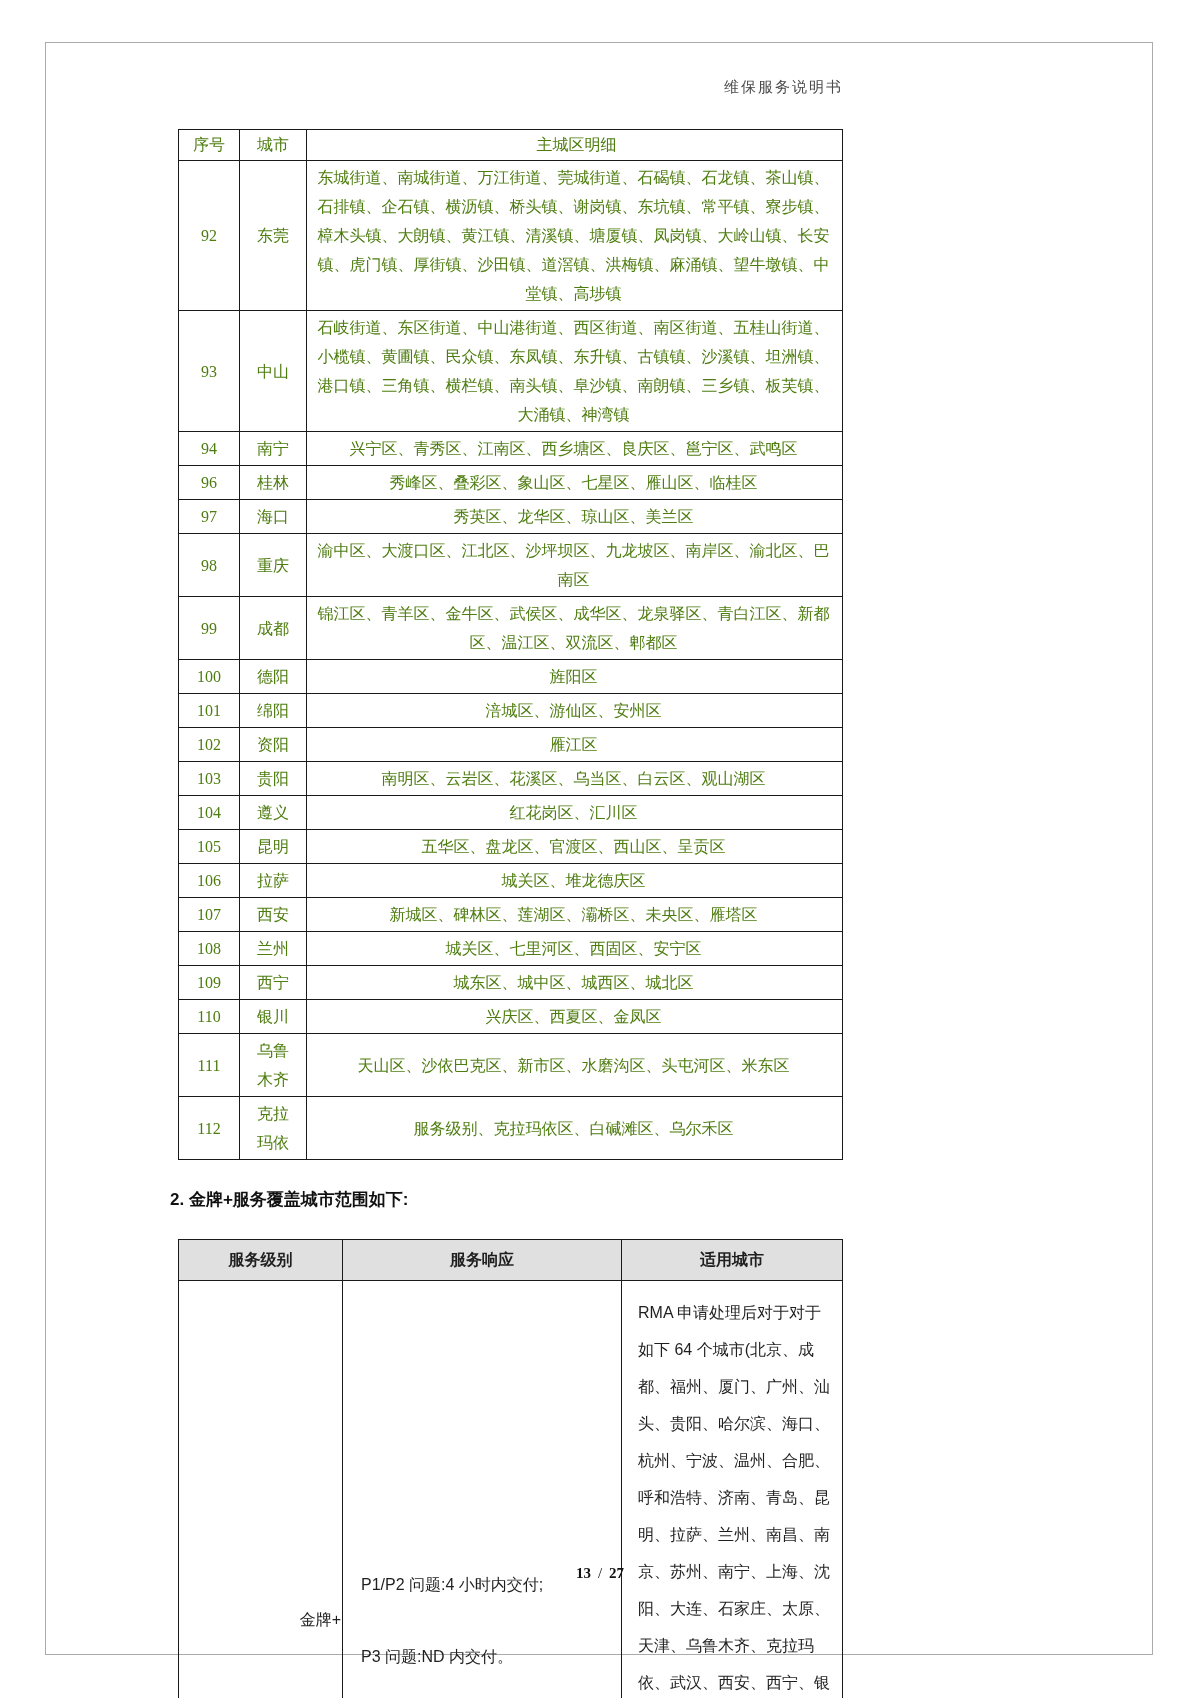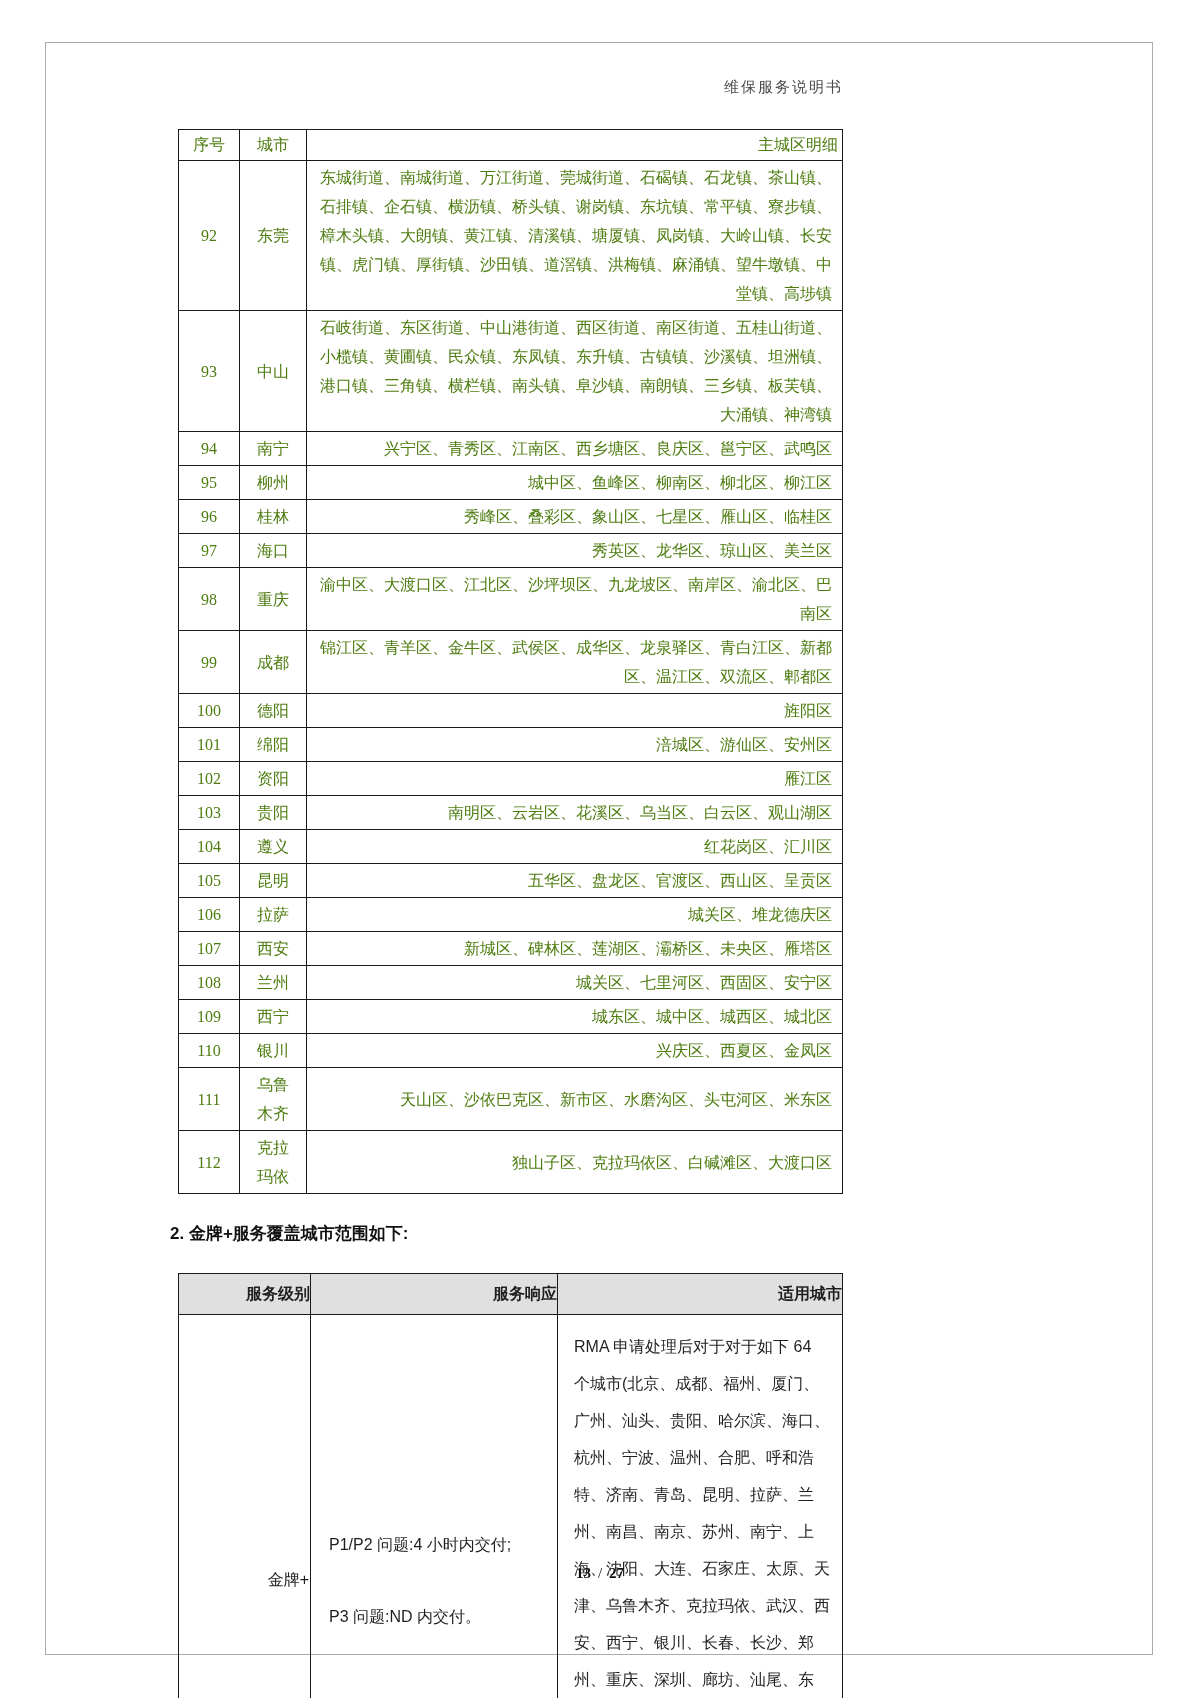--- a/index.html
+++ b/index.html
@@ -20,35 +20,35 @@
   table.t1{
     border-collapse:collapse;width:100%;margin-top:32px;
     font-family:"Liberation Serif",serif;font-size:16px;color:#4d7c0f;table-layout:fixed;
   }
   .t1 th,.t1 td{border:1px solid #1a1a1a;}
   .t1 th{font-weight:normal;text-align:center;height:30px;padding:0 4px;}
   .t1 td{padding:2px 10px;line-height:29px;}
   .t1 .c-no{width:52px;text-align:center;}
   .t1 .c-city{width:58px;text-align:center;}
   .t1 td.c-city{padding:2px 14px;}
-  .t1 .c-detail{text-align:right;padding-left:8px;}
+  .t1 .c-detail{text-align:center;padding-left:8px;}
   
   h2.sec{
     margin:28px 0 0 -8px;font-size:17px;font-weight:bold;color:#111111;
     font-family:"Liberation Sans",sans-serif;
   }
   
   table.t2{
     border-collapse:collapse;width:100%;margin-top:28px;font-size:16px;
     color:#1f1f1f;table-layout:fixed;
   }
   .t2 th,.t2 td{border:1px solid #1a1a1a;}
   .t2 th{
     background:var(--table-header-bg,#e0e0e0);font-weight:bold;height:40px;
-    text-align:right;padding:0 0;
+    text-align:center;padding:0 16px;
   }
   .t2 .s-level{width:131px;}
   .t2 .s-resp{width:246px;}
   .t2 td.s-level{text-align:right;vertical-align:middle;}
   .t2 td.s-resp{text-align:left;vertical-align:middle;line-height:36px;padding:0 18px;}
   .t2 td.s-resp p{margin:0;}
   .t2 td.s-resp p + p{margin-top:36px;}
   .t2 td.s-city{
     vertical-align:top;text-align:left;padding:13px 12px 0 16px;
     line-height:37px;height:382px;overflow:hidden;box-sizing:content-box;
@@ -91,25 +91,20 @@
             <td class="c-city">中山</td>
             <td class="c-detail">石岐街道、东区街道、中山港街道、西区街道、南区街道、五桂山街道、小榄镇、黄圃镇、民众镇、东凤镇、东升镇、古镇镇、沙溪镇、坦洲镇、港口镇、三角镇、横栏镇、南头镇、阜沙镇、南朗镇、三乡镇、板芙镇、大涌镇、神湾镇</td>
           </tr>
 
           <tr>
             <td class="c-no">94</td>
             <td class="c-city">南宁</td>
             <td class="c-detail">兴宁区、青秀区、江南区、西乡塘区、良庆区、邕宁区、武鸣区</td>
           </tr>
 
-          <tr>
-            <td class="c-no">95</td>
-            <td class="c-city">柳州</td>
-            <td class="c-detail">城中区、鱼峰区、柳南区、柳北区、柳江区</td>
-          </tr>
 
           <tr>
             <td class="c-no">96</td>
             <td class="c-city">桂林</td>
             <td class="c-detail">秀峰区、叠彩区、象山区、七星区、雁山区、临桂区</td>
           </tr>
 
           <tr>
             <td class="c-no">97</td>
             <td class="c-city">海口</td>
@@ -196,21 +191,21 @@
 
           <tr>
             <td class="c-no">111</td>
             <td class="c-city">乌鲁木齐</td>
             <td class="c-detail">天山区、沙依巴克区、新市区、水磨沟区、头屯河区、米东区</td>
           </tr>
 
           <tr>
             <td class="c-no">112</td>
             <td class="c-city">克拉玛依</td>
-            <td class="c-detail">独山子区、克拉玛依区、白碱滩区、大渡口区</td>
+            <td class="c-detail">服务级别、克拉玛依区、白碱滩区、乌尔禾区</td>
           </tr>
         </tbody>
     </table>
 
     <h2 class="sec">2. 金牌+服务覆盖城市范围如下:</h2>
 
     <table class="t2">
       <thead>
         <tr>
           <th class="s-level">服务级别</th>

